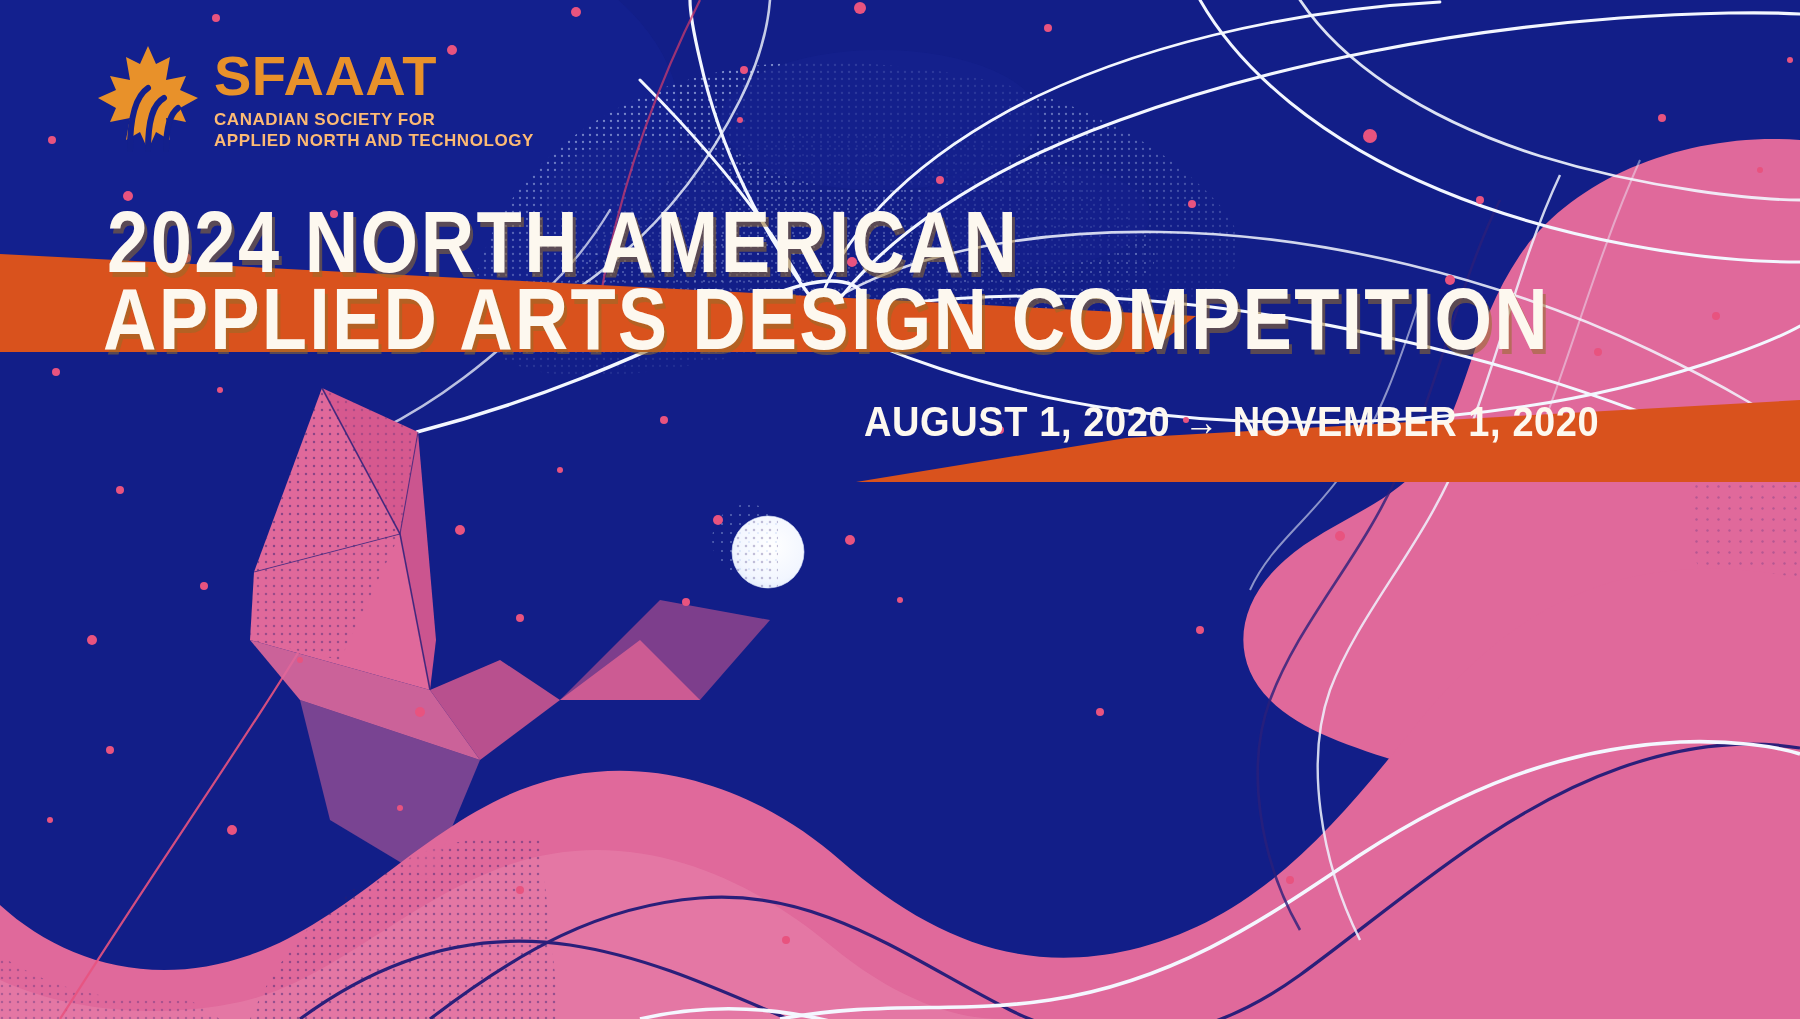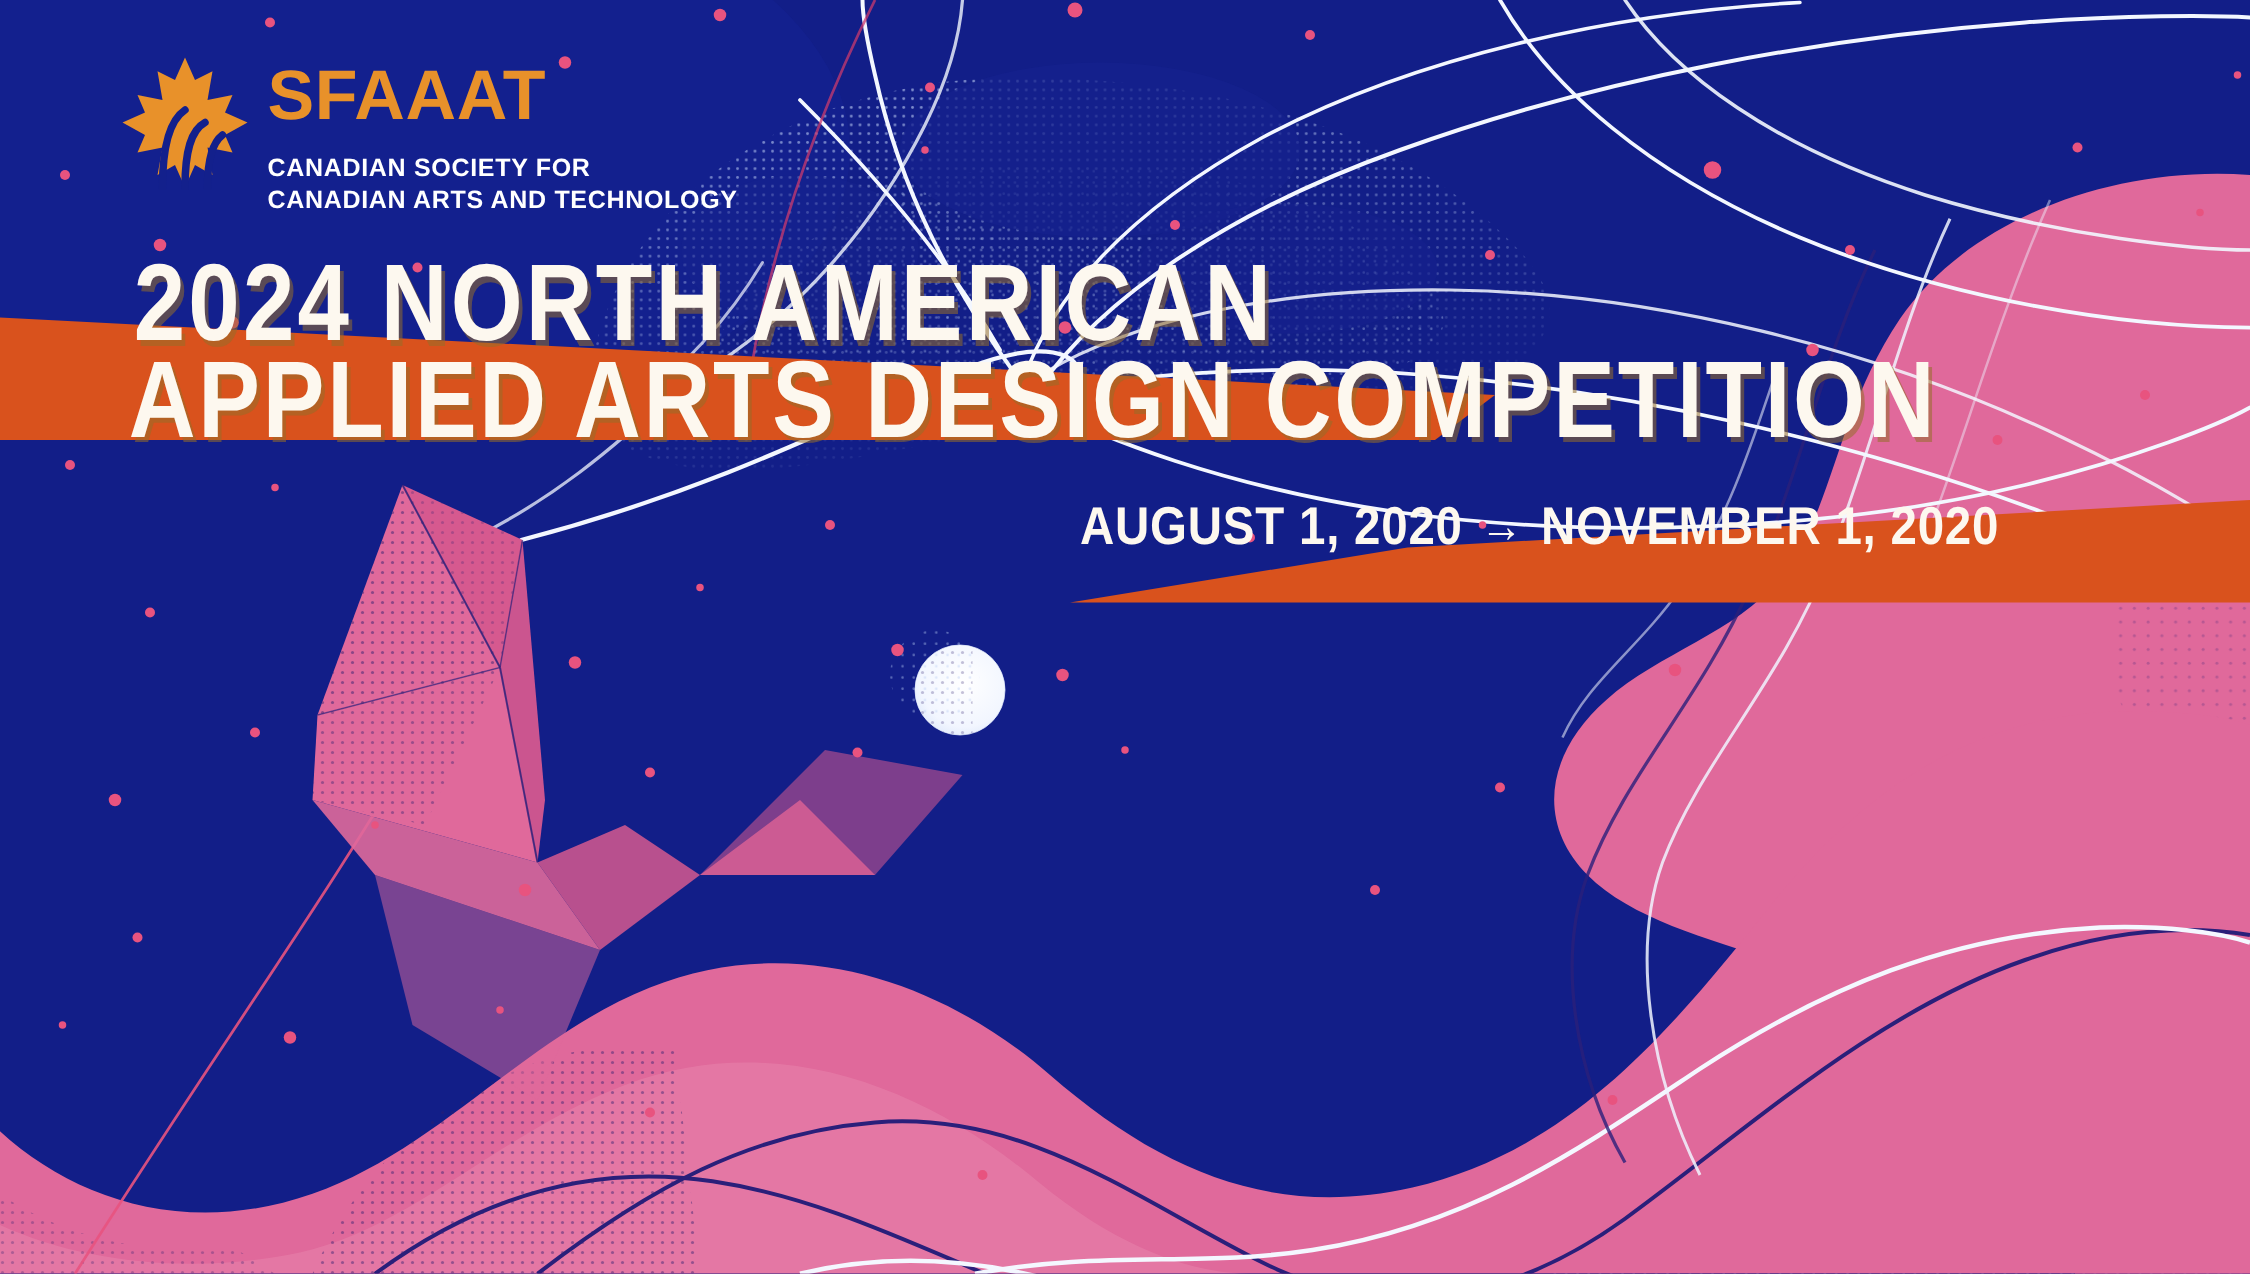--- a/index.html
+++ b/index.html
@@ -15,22 +15,22 @@
     position:absolute;left:96px;top:38px;display:flex;align-items:flex-start;
     gap:14px;z-index:40;justify-content:flex-end;
   }
   .leaf{width:104px;height:108px;flex:0 0 auto;margin-top:6px;}
   .logo-text{display:flex;flex-direction:column;padding-top:12px;}
   .logo-title{
     color:#e8912a;font-weight:bold;font-size:56px;line-height:.92;
     letter-spacing:.5px;font-family:"Liberation Sans",sans-serif;
   }
   .logo-sub{
-    color:#ffffff;font-weight:bold;font-size:20px;line-height:1.28;
-    letter-spacing:.55px;margin-top:21px;
+    color:#fdba74;font-weight:bold;font-size:17px;line-height:1.28;
+    letter-spacing:.55px;margin-top:7px;
   }
 
   
   .headline{position:absolute;z-index:45;left:0;top:0;width:1800px;}
   .hl-line{
     color:#fdf8ef;font-weight:bold;font-style:normal;
     font-family:"Liberation Sans",sans-serif;
     white-space:nowrap;position:absolute;
     text-shadow:3px 4px 0 rgba(150,110,40,.55);
   }
@@ -317,21 +317,21 @@
       <g fill="none" stroke="#13208c" stroke-width="6" stroke-linecap="round">
         <path d="M34,106 C34,72 40,52 52,44"></path>
         <path d="M52,106 C52,76 57,60 68,54"></path>
         <path d="M70,106 C70,84 74,70 82,64"></path>
       </g>
     </svg>
     <div class="logo-text">
       <div class="logo-title">SFAAAT</div>
       <div class="logo-sub">
         <div>CANADIAN SOCIETY FOR</div>
-        <div>CANADIAN ARTS AND TECHNOLOGY</div>
+        <div>APPLIED NORTH AND TECHNOLOGY</div>
       </div>
     </div>
   </div>
 
   <div class="headline">
     <div class="hl-line hl1">2024 NORTH AMERICAN</div>
     <div class="hl-line hl2">APPLIED ARTS DESIGN COMPETITION</div>
   </div>
 
   <div class="dates">

